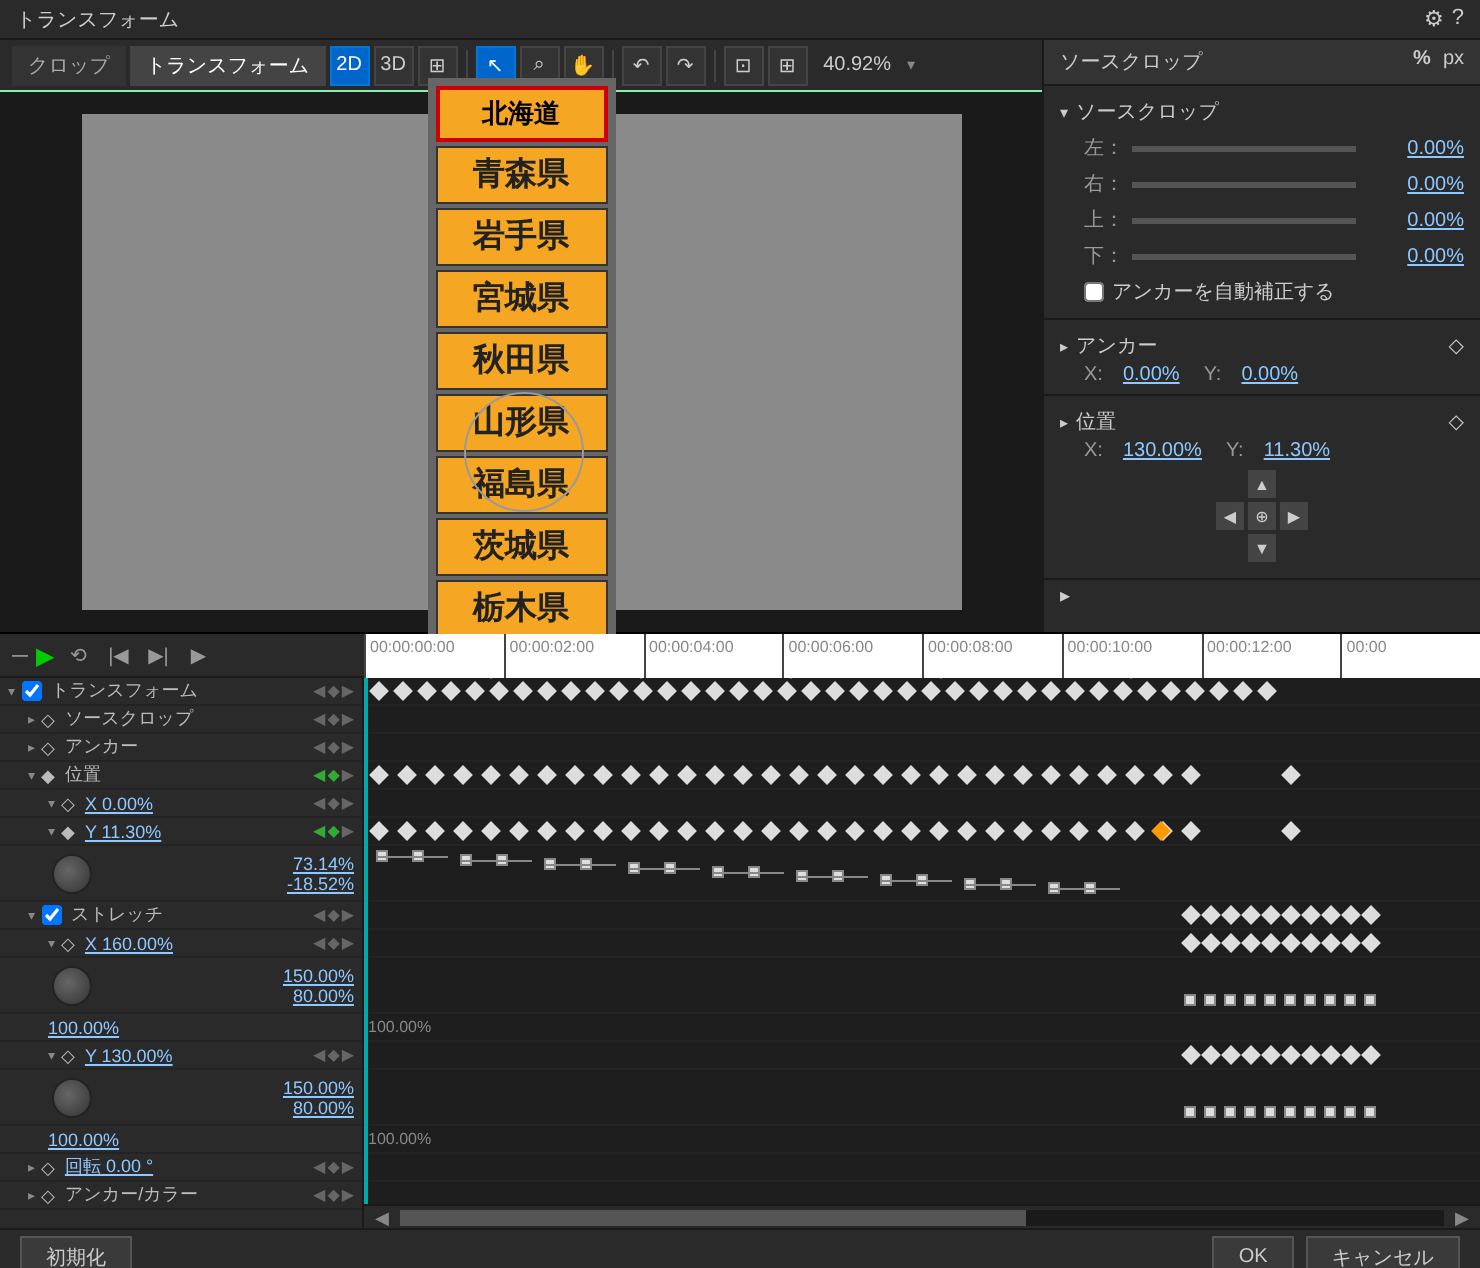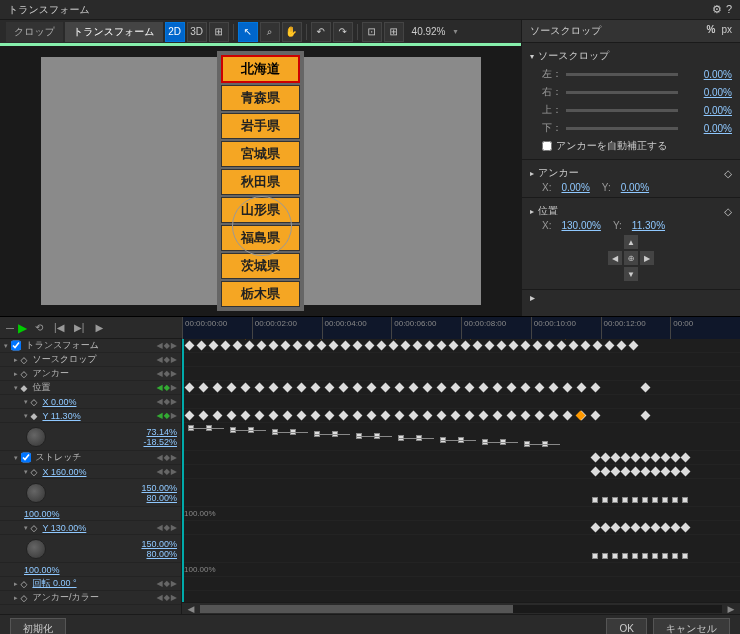--- a/index.html
+++ b/index.html
@@ -2,31 +2,31 @@
 <html><head>
 <meta charset="utf-8">
 <style>
 * { margin: 0; padding: 0; box-sizing: border-box; font-family: sans-serif; }
 body { background: #2a2a2a; color: #ccc; font-size: 10px; width: 740px; height: 634px; overflow: hidden; }
 .titlebar { display: flex; justify-content: space-between; align-items: center; padding: 3px 8px; background: #2a2a2a; border-bottom: 1px solid #1a1a1a; height: 20px; }
 .titlebar-icons { display: flex; gap: 4px; }
 .titlebar-icons span { cursor: pointer; font-size: 11px; }
 .main-area { display: flex; height: 296px; }
 .preview-pane { flex: 1; display: flex; flex-direction: column; background: #222; border-right: 1px solid #1a1a1a; }
-.tabs-row { display: flex; align-items: center; gap: 2px; padding: 3px 6px; background: #2a2a2a; border-bottom: 3px solid #86efac; height: 26px; }
+.tabs-row { display: flex; align-items: center; gap: 2px; padding: 3px 6px; background: #2a2a2a; border-bottom: 1px solid #86efac; height: 26px; }
 .tab { padding: 3px 8px; background: #333; color: #aaa; cursor: pointer; font-size: 10px; }
 .tab.active { background: #444; color: #fff; }
 .tool-btn { width: 20px; height: 20px; background: #333; color: #ccc; display: flex; align-items: center; justify-content: center; cursor: pointer; font-size: 10px; border: 1px solid #444; }
 .tool-btn.active { background: #0066cc; color: #fff; border-color: #0077dd; }
 .tool-sep { width: 1px; height: 16px; background: #444; margin: 0 2px; }
 .zoom-val { color: #ccc; padding: 0 6px; font-size: 10px; }
 .preview-canvas { flex: 1; background: #1a1a1a; display: flex; align-items: center; justify-content: center; position: relative; }
 .canvas-content { width: 440px; height: 248px; background: #8a8a8a; display: flex; align-items: center; justify-content: center; }
 .menu-box { background: #666; padding: 4px; display: flex; flex-direction: column; gap: 2px; }
-.menu-item { background: #f5a623; color: #222; padding: 3px 18px; font-size: 13px; font-weight: bold; text-align: center; border: 1px solid #333; }
+.menu-item { background: #f5a623; color: #222; padding: 3px 18px; font-size: 16px; font-weight: bold; text-align: center; border: 1px solid #333; }
 .menu-item.header { background: #f5a623; color: #000; font-size: 13px; border: 2px solid #c00; }
 .circle-marker { position: absolute; width: 60px; height: 60px; border: 1px solid #999; border-radius: 50%; pointer-events: none; }
 .param-panel { width: 218px; background: #2a2a2a; display: flex; flex-direction: column; overflow-y: auto; }
 .param-header { display: flex; justify-content: space-between; padding: 4px 8px; background: #333; border-bottom: 1px solid #1a1a1a; font-size: 10px; }
 .param-units { display: flex; gap: 6px; }
 .param-section { padding: 4px 8px; border-bottom: 1px solid #1a1a1a; }
 .param-section-title { display: flex; align-items: center; gap: 4px; font-size: 10px; color: #ccc; padding: 2px 0; cursor: pointer; }
 .param-section-title .tri { font-size: 8px; }
 .param-row { display: flex; align-items: center; gap: 6px; padding: 2px 0 2px 12px; font-size: 10px; }
 .param-label { width: 18px; color: #999; }
@@ -40,21 +40,21 @@
 .nav-btn { width: 14px; height: 14px; background: #444; color: #ccc; display: flex; align-items: center; justify-content: center; font-size: 8px; cursor: pointer; }
 .checkbox-row { display: flex; align-items: center; gap: 4px; padding: 2px 0 2px 12px; }
 .checkbox-row input { width: 10px; height: 10px; }
 .select-row { display: flex; align-items: center; gap: 4px; padding: 2px 8px; }
 .select-row select { flex: 1; background: #333; color: #ccc; border: 1px solid #555; font-size: 10px; padding: 1px; }
 .timeline-area { height: 298px; background: #222; display: flex; flex-direction: column; border-top: 1px solid #000; }
 .timeline-header { display: flex; align-items: center; height: 22px; background: #2a2a2a; border-bottom: 1px solid #1a1a1a; }
 .tl-left-header { width: 182px; display: flex; align-items: center; gap: 4px; padding: 0 6px; }
 .tl-play { color: #0c0; font-size: 12px; cursor: pointer; }
 .tl-ctrl { width: 16px; height: 16px; color: #999; display: flex; align-items: center; justify-content: center; cursor: pointer; font-size: 10px; }
-.tl-ruler { flex: 1; position: relative; height: 22px; background: #0f172a; overflow: hidden; }
+.tl-ruler { flex: 1; position: relative; height: 22px; background: #ffffff; overflow: hidden; }
 .tl-ruler-marks { display: flex; height: 100%; }
 .tl-ruler-mark { flex: 1; border-left: 1px solid #444; font-size: 8px; color: #888; padding: 2px 2px 0; position: relative; }
 .tl-tracks { flex: 1; display: flex; overflow-y: auto; overflow-x: hidden; }
 .tl-track-labels { width: 182px; background: #2a2a2a; border-right: 1px solid #1a1a1a; }
 .tl-track-row { display: flex; align-items: center; height: 14px; padding: 0 4px; border-bottom: 1px solid #232323; font-size: 9px; color: #bbb; gap: 3px; }
 .tl-track-row.tall { height: 28px; }
 .tl-track-row .tri { font-size: 7px; color: #888; cursor: pointer; }
 .tl-track-row .name { flex: 1; padding-left: 2px; overflow: hidden; white-space: nowrap; }
 .tl-track-row .val { color: #8fc8ff; text-decoration: underline; cursor: pointer; font-size: 9px; }
 .tl-track-row .kf-nav { display: flex; gap: 1px; margin-left: auto; }

